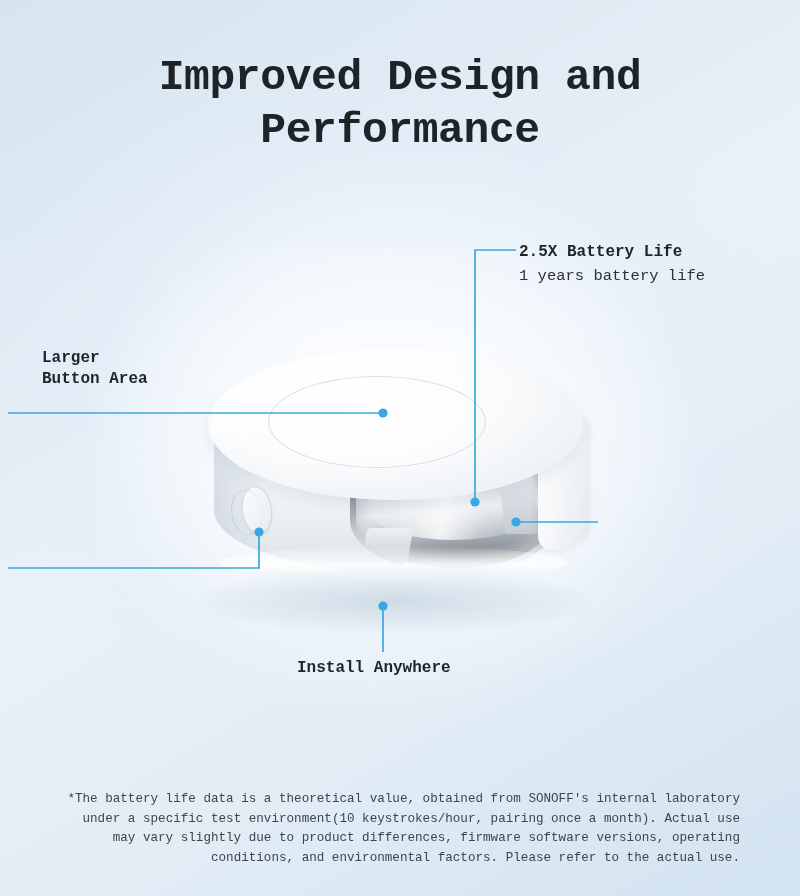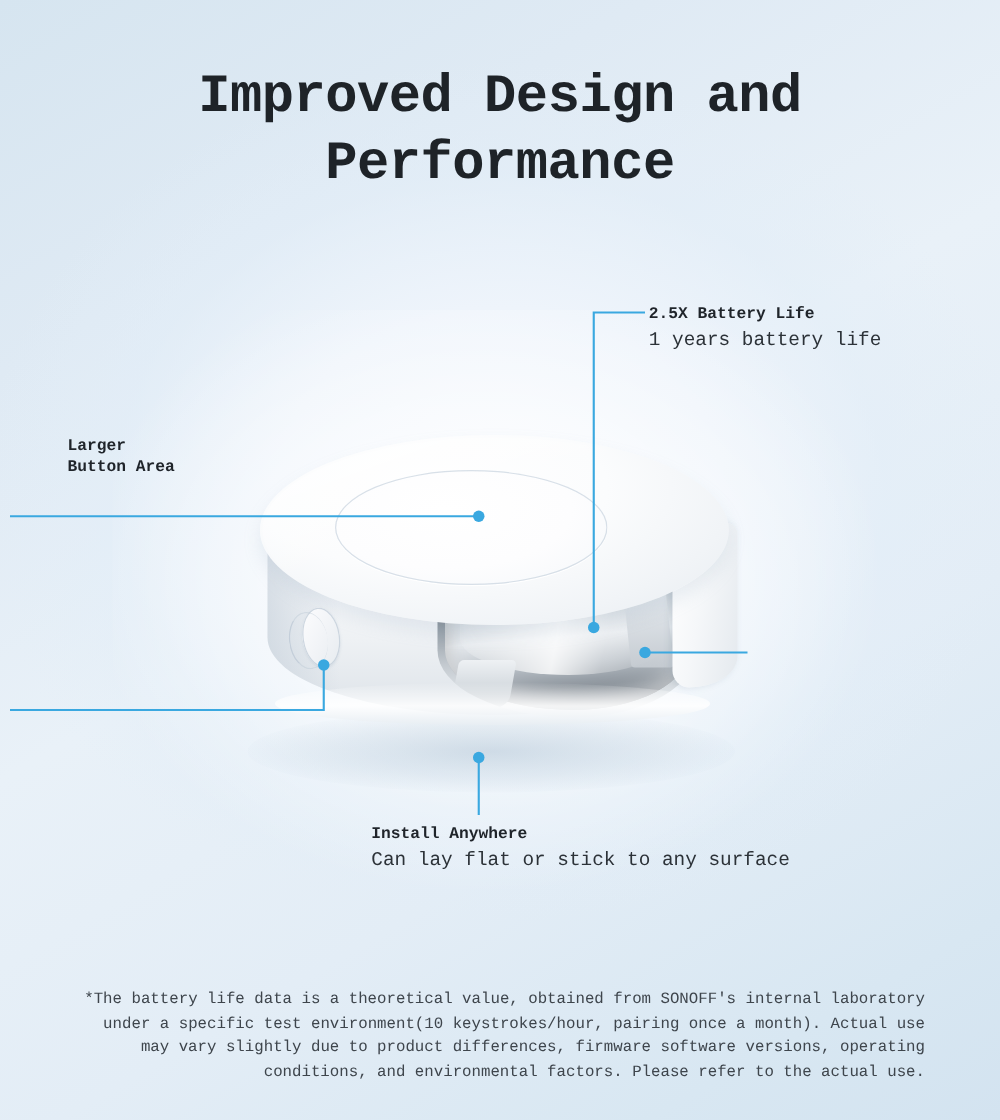--- a/index.html
+++ b/index.html
@@ -131,26 +131,26 @@
   
   .rim {
     position:absolute; left:70px; top:228px; width:348px; height:34px;
     border-radius:50%;
     background:linear-gradient(180deg, rgba(255,255,255,0) 0%, rgba(255,255,255,0.85) 55%, rgba(232,238,243,0.9) 100%);
   }
 
   
   .callout { position:absolute; }
   .c-head {
-    font-size:13px; font-weight:bold; color:#1f242a; line-height:1.34;
+    font-size:16px; font-weight:bold; color:#1f242a; line-height:1.34;
     white-space:pre-line;
   }
   .c-sub { font-size:15.5px; color:#2c3238; line-height:1.38; margin-top:3px; }
 
-  .cl-larger    { left:54px;  top:348px; }
+  .cl-larger    { left:42px;  top:348px; }
   .cl-external  { left:42px;  top:506px; }
   .cl-battery   { left:519px; top:242px; }
   .cl-easier    { left:602px; top:483px; }
   .cl-install   { left:297px; top:658px; text-align:left; }
 
   
   .leaders { position:absolute; left:0; top:0; width:800px; height:896px; pointer-events:none; }
 
   
   .footnote {
@@ -210,21 +210,20 @@
 
 
   <div class="callout cl-battery">
     <div class="c-head">2.5X Battery Life</div>
     <div class="c-sub">1 years battery life</div>
   </div>
 
 
   <div class="callout cl-install">
     <div class="c-head">Install Anywhere</div>
-    <div class="c-sub">Can lay flat or stick to any surface</div>
   </div>
 
   <div class="footnote">
     <span>*The battery life data is a theoretical value, obtained from SONOFF's internal laboratory under a</span>
     <span>specific test environment(10 keystrokes/hour, pairing once a month). Actual use may vary slightly</span>
     <span>due to product differences, firmware software versions, operating conditions, and environmental</span>
     <span>factors. Please refer to the actual use.</span>
   </div>
 
 </div>

